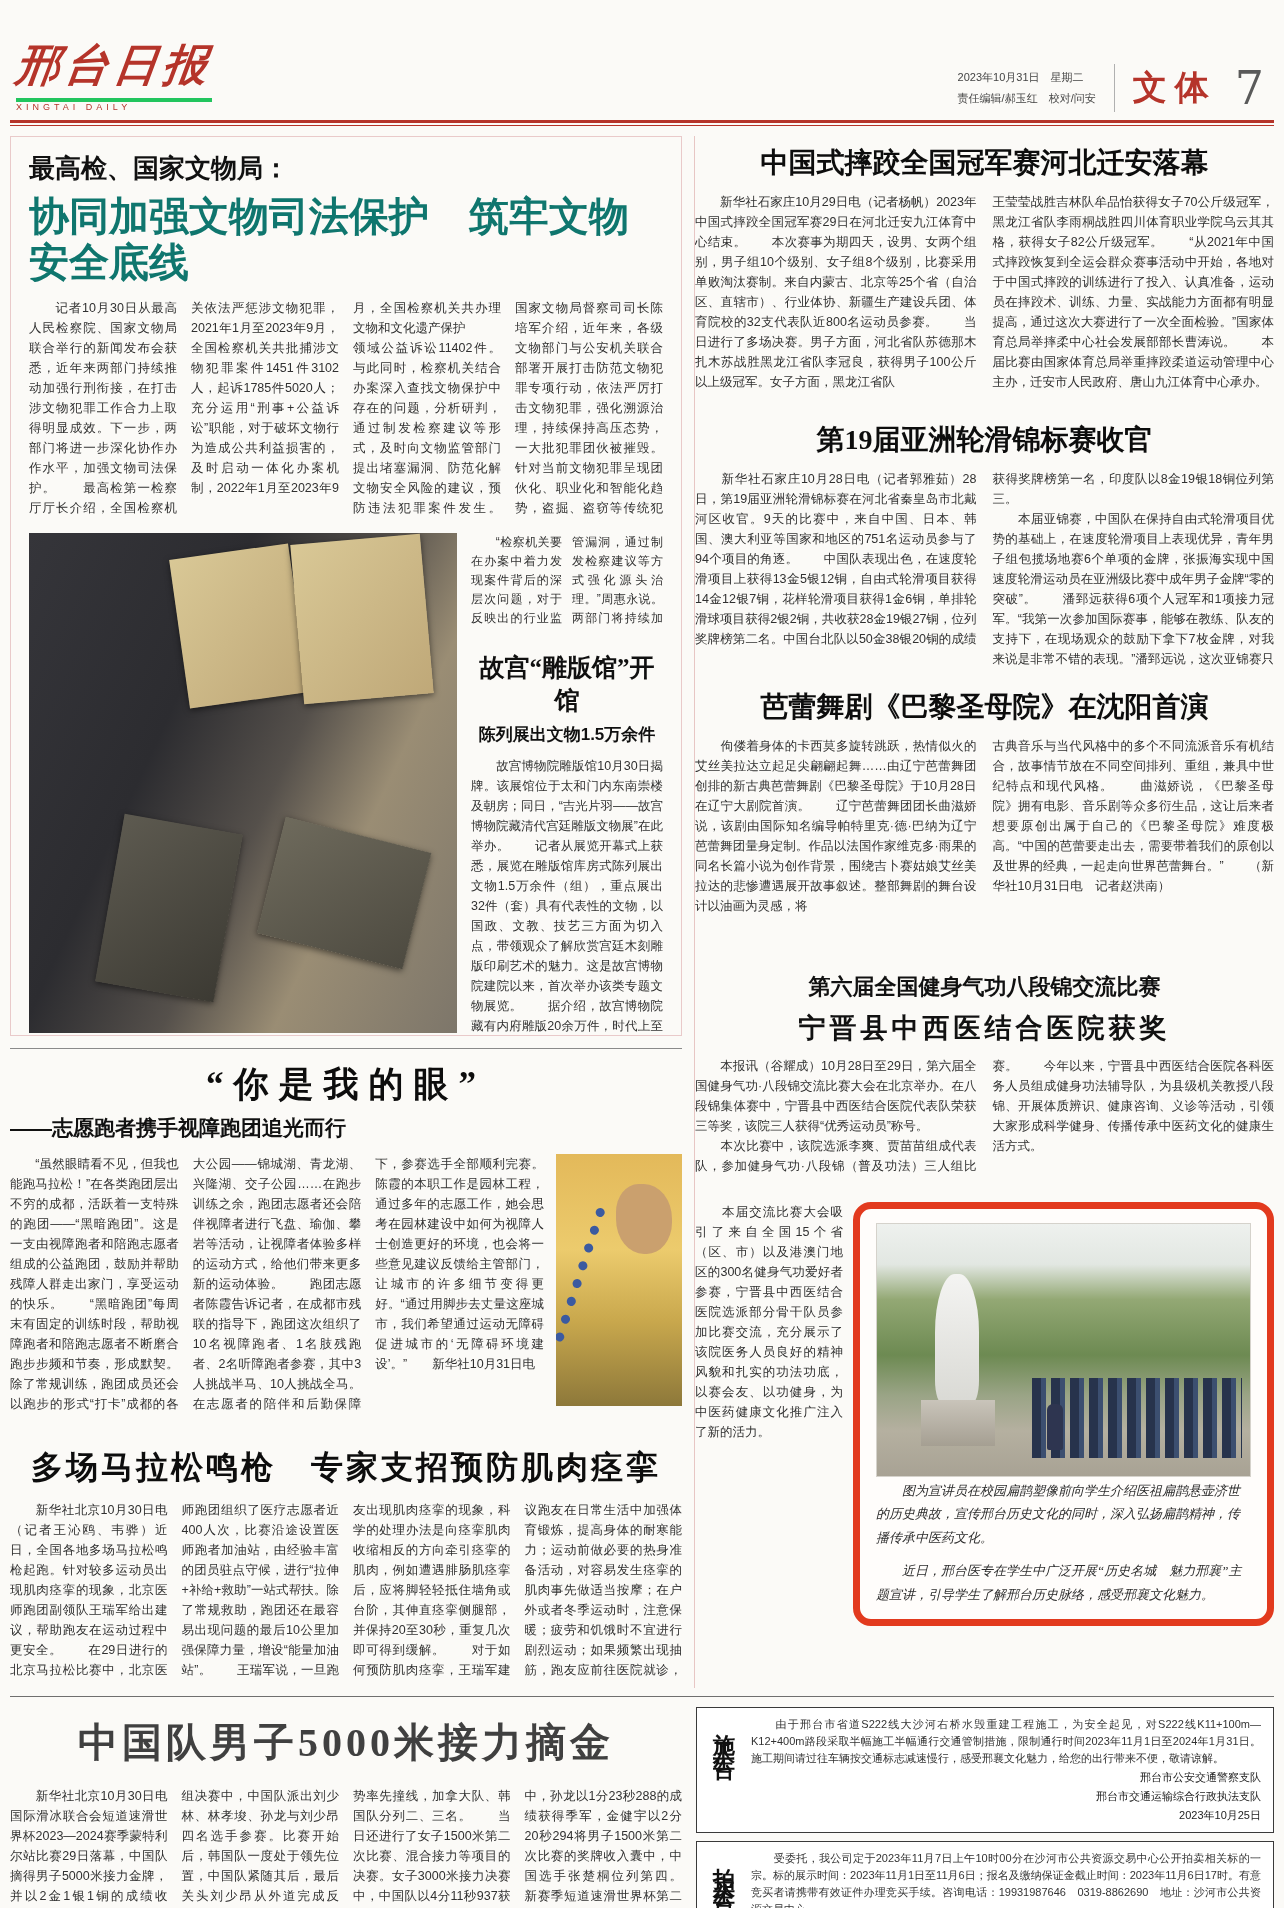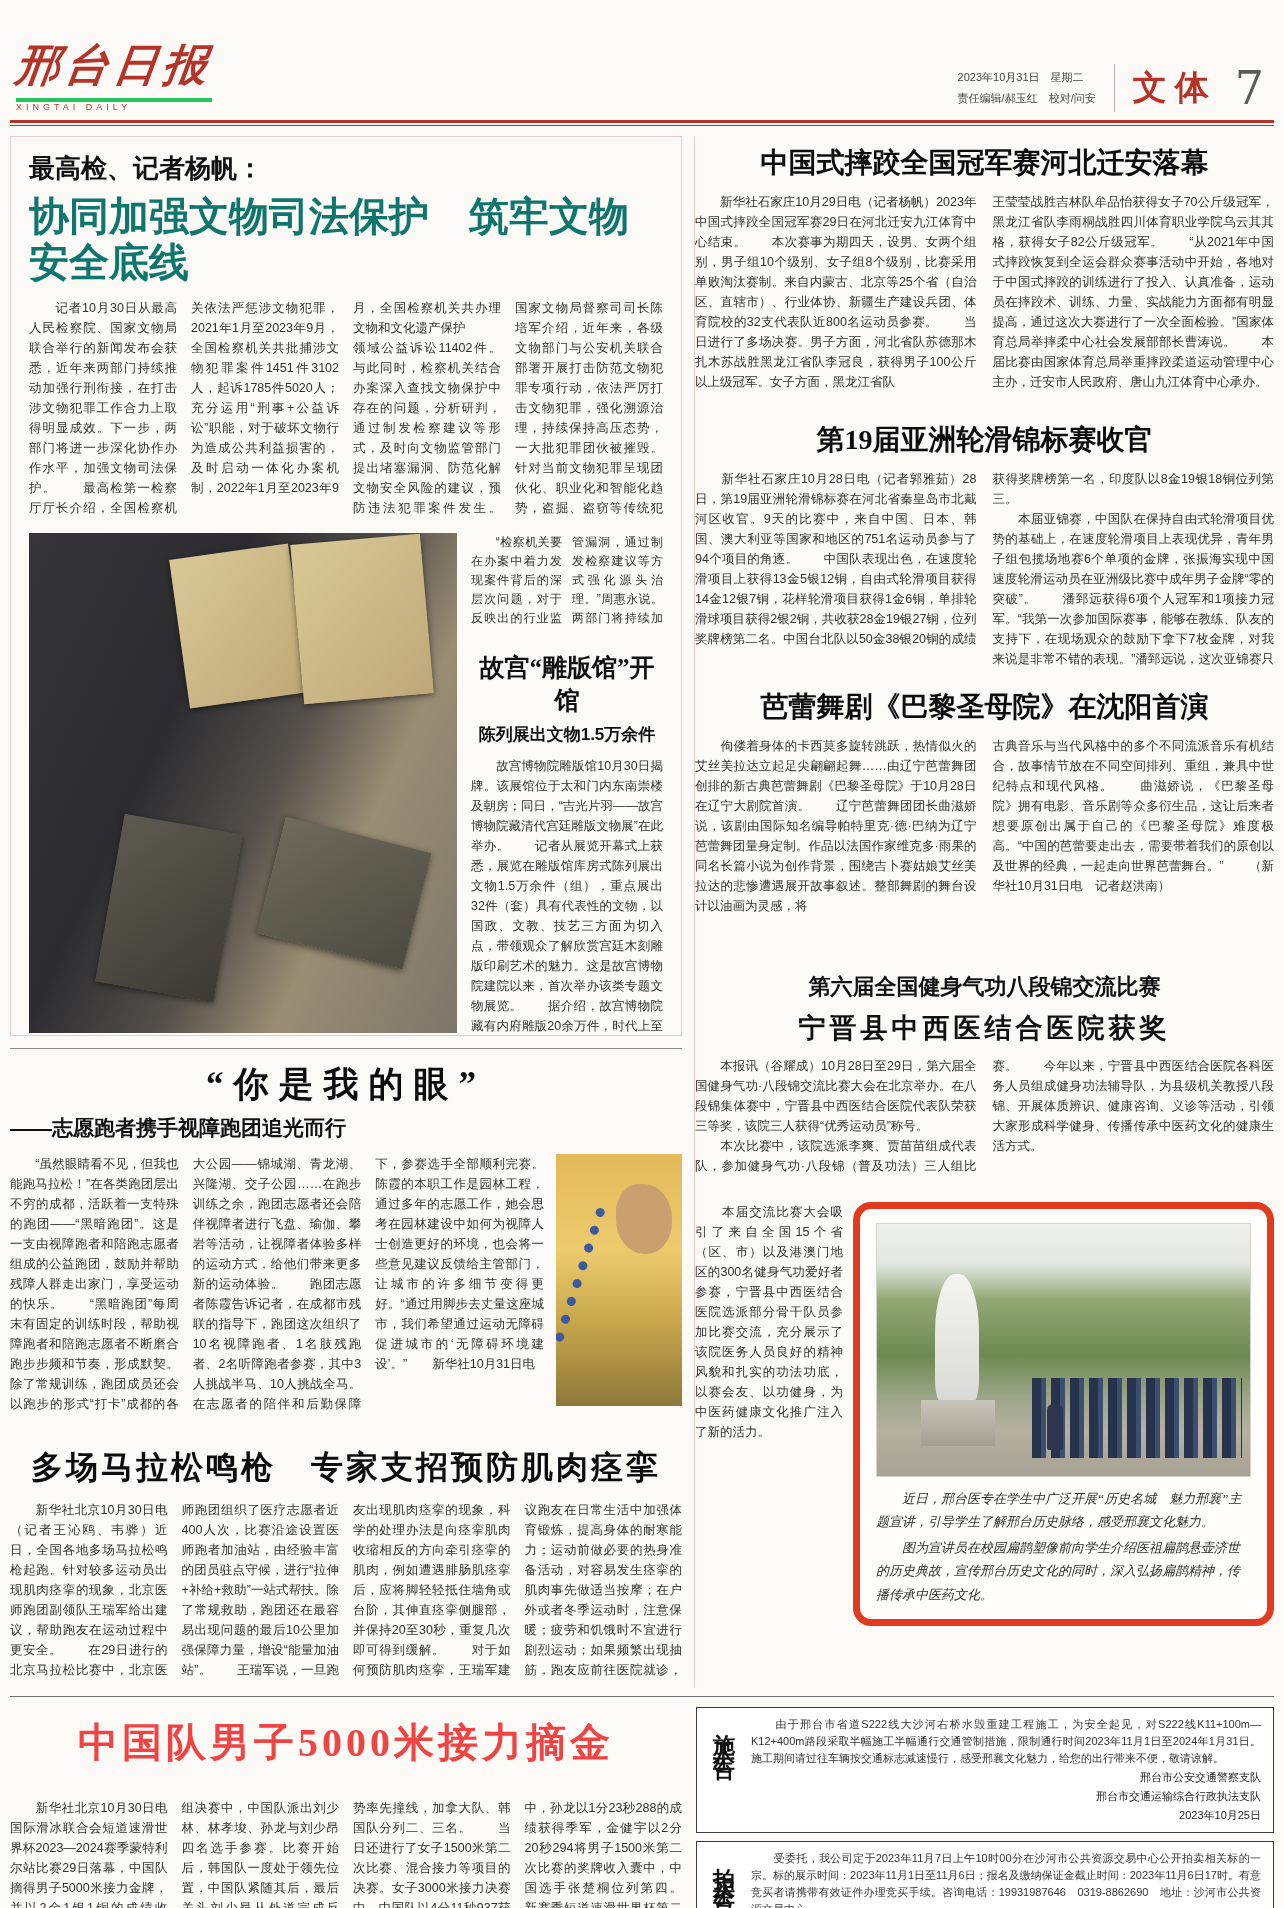--- a/index.html
+++ b/index.html
@@ -71,21 +71,21 @@
   .statue{position:absolute;left:58px;top:50px;width:44px;height:130px;background:linear-gradient(180deg,#f4f4f2,#d9d9d4);border-radius:45% 45% 18% 18%;}
   .pedestal{position:absolute;left:44px;top:176px;width:74px;height:46px;background:linear-gradient(180deg,#c9c4ba,#a59f92);}
   .students{position:absolute;right:8px;bottom:18px;width:210px;height:80px;
             background:repeating-linear-gradient(90deg,#27334c 0 9px,#3c4f70 9px 14px,transparent 14px 19px);}
   .speaker{position:absolute;left:170px;bottom:26px;width:16px;height:46px;background:#2e3550;border-radius:6px 6px 2px 2px;}
   .cap4{font-size:13px;line-height:1.8;margin-top:10px;}
   
   .bottom{display:flex;gap:14px;border-top:1px solid #6f6f6f;margin:8px 10px 0;padding-top:10px;height:320px;overflow:hidden;}
   .bleft{flex:1;min-width:0;}
   .kick5{font-size:23px;font-weight:bold;color:#111;}
-  .head5{font-family:"Liberation Serif",serif;font-weight:900;font-size:40px;text-align:center;letter-spacing:4px;margin:8px 0 28px;color:#ef4444;}
+  .head5{font-family:"Liberation Serif",serif;font-weight:900;font-size:40px;text-align:center;letter-spacing:4px;margin:8px 0 16px;color:#404040;}
   .cols5{column-count:4;column-gap:14px;height:150px;overflow:hidden;}
   .bright{width:578px;flex:none;}
   .notice{border:1px solid #3a3a3a;display:flex;gap:12px;padding:8px 12px;box-sizing:border-box;background:#fff;margin-bottom:8px;}
   .nlabel{writing-mode:vertical-rl;text-orientation:upright;font-family:"Liberation Serif",serif;font-weight:900;
           font-size:22px;letter-spacing:8px;flex:none;color:#111;}
   .nbody{flex:1;font-size:11px;line-height:1.55;text-align:justify;color:#333;}
   .nsig{text-align:right;font-size:11px;line-height:1.55;margin-top:2px;color:#222;}
 </style>
 </head>
 <body>
@@ -111,21 +111,21 @@
     <div class="r1"></div>
       <div class="r2"></div>
       <div class="r3"></div>
   </div>
 
   <div class="main">
 
     <div class="colL">
 
       <div class="box1">
-        <div class="kicker1">最高检、记者杨帆：</div>
+        <div class="kicker1">最高检、国家文物局：</div>
         <div class="head1">协同加强文物司法保护　筑牢文物安全底线</div>
         <div class="cols4">
           <div class="jtext">　　记者10月30日从最高人民检察院、国家文物局联合举行的新闻发布会获悉，近年来两部门持续推动加强行刑衔接，在打击涉文物犯罪工作合力上取得明显成效。下一步，两部门将进一步深化协作办作水平，加强文物司法保护。　　最高检第一检察厅厅长介绍，全国检察机关依法严惩涉文物犯罪，2021年1月至2023年9月，全国检察机关共批捕涉文物犯罪案件1451件3102人，起诉1785件5020人；充分运用“刑事+公益诉讼”职能，对于破坏文物行为造成公共利益损害的，及时启动一体化办案机制，2022年1月至2023年9月，全国检察机关共办理文物和文化遗产保护</div>
           <div class="jtext">领域公益诉讼11402件。　　与此同时，检察机关结合办案深入查找文物保护中存在的问题，分析研判，通过制发检察建议等形式，及时向文物监管部门提出堵塞漏洞、防范化解文物安全风险的建议，预防违法犯罪案件发生。　　国家文物局督察司司长陈培军介绍，近年来，各级文物部门与公安机关联合部署开展打击防范文物犯罪专项行动，依法严厉打击文物犯罪，强化溯源治理，持续保持高压态势，一大批犯罪团伙被摧毁。　　针对当前文物犯罪呈现团伙化、职业化和智能化趋势，盗掘、盗窃等传统犯罪多发，下游销赃、网络拍卖等叠加交织</div>
 
         </div>
         <div class="row1">
           <div class="photo1">
             <div class="ph-board b1"></div>
             <div class="ph-board b2"></div>
@@ -196,22 +196,22 @@
         </div>
         <div class="row4">
           <div class="sidetext jtext">　　本届交流比赛大会吸引了来自全国15个省（区、市）以及港澳门地区的300名健身气功爱好者参赛，宁晋县中西医结合医院选派部分骨干队员参加比赛交流，充分展示了该院医务人员良好的精神风貌和扎实的功法功底，以赛会友、以功健身，为中医药健康文化推广注入了新的活力。</div>
           <div class="redbox">
             <div class="photo4">
               <div class="statue"></div>
               <div class="pedestal"></div>
               <div class="students"></div>
               <div class="speaker"></div>
             </div>
+            <div class="cap4 kai" style="margin-top:2px;">　　图为宣讲员在校园扁鹊塑像前向学生介绍医祖扁鹊悬壶济世的历史典故，宣传邢台历史文化的同时，深入弘扬扁鹊精神，传播传承中医药文化。</div>
             <div class="cap4 kai">　　近日，邢台医专在学生中广泛开展“历史名城　魅力邢襄”主题宣讲，引导学生了解邢台历史脉络，感受邢襄文化魅力。</div>
-            <div class="cap4 kai" style="margin-top:2px;">　　图为宣讲员在校园扁鹊塑像前向学生介绍医祖扁鹊悬壶济世的历史典故，宣传邢台历史文化的同时，深入弘扬扁鹊精神，传播传承中医药文化。</div>
 
           </div>
         </div>
       </div>
 
     </div>
   </div>
 
   <div class="bottom">
 

